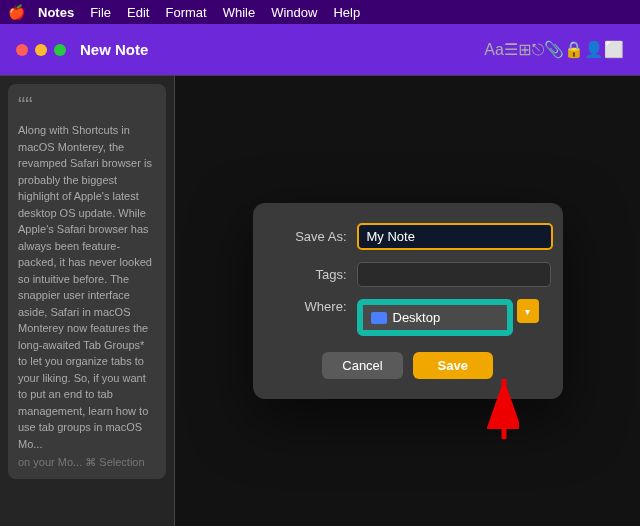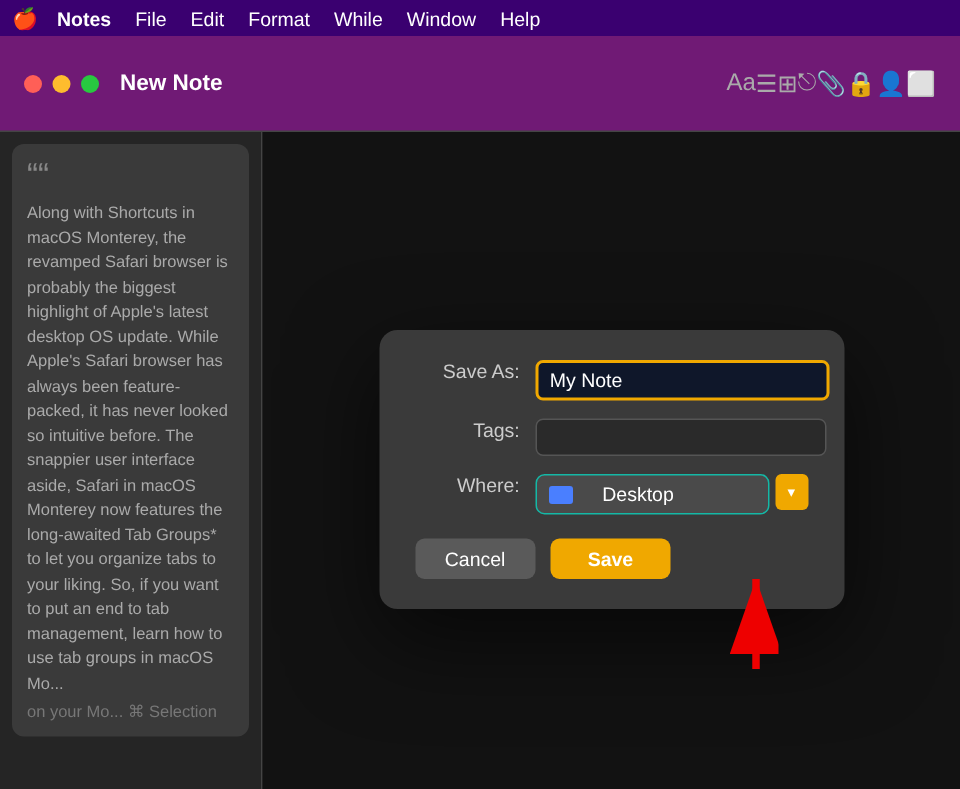--- a/index.html
+++ b/index.html
@@ -39,22 +39,22 @@
       cursor: pointer;
     }
 
     .menu-item.bold {
       font-weight: 600;
     }
 
     
     .title-bar {
       width: 100%;
-      height: 64px;
-      background: #701a75;
+      height: 52px;
+      background: #6d28d9;
       display: flex;
       align-items: center;
       padding: 0 16px;
       border-bottom: 1px solid #444;
     }
 
     .traffic-lights {
       display: flex;
       gap: 7px;
       margin-right: 14px;
@@ -159,21 +159,21 @@
       background: #3a3a3a;
       border-radius: 12px;
       padding: 20px 24px;
       width: 310px;
       box-shadow: 0 20px 60px rgba(0,0,0,0.6);
       position: relative;
     }
 
     .dialog-row {
       display: flex;
-      align-items: flex-start;
+      align-items: center;
       margin-bottom: 12px;
     }
 
     .dialog-label {
       color: #ccc;
       font-size: 13px;
       width: 70px;
       text-align: right;
       margin-right: 10px;
       flex-shrink: 0;
@@ -203,28 +203,28 @@
 
     .where-row {
       display: flex;
       align-items: flex-start;
       margin-bottom: 16px;
     }
 
     .where-select {
       flex: 1;
       background: #4a4a4a;
-      border: 1px solid #14b8a6;
+      border: 6px solid #14b8a6;
       border-radius: 6px;
       padding: 5px 8px;
       color: white;
       font-size: 13px;
       display: flex;
       align-items: center;
-      gap: 20px;
+      gap: 6px;
       cursor: pointer;
     }
 
     .desktop-icon {
       width: 16px;
       height: 12px;
       background: #4a7fff;
       border-radius: 2px;
       display: inline-block;
       flex-shrink: 0;
@@ -239,21 +239,21 @@
       display: flex;
       align-items: center;
       justify-content: center;
       cursor: pointer;
       color: white;
       font-size: 10px;
     }
 
     .dialog-buttons {
       display: flex;
-      justify-content: flex-start;
+      justify-content: center;
       gap: 10px;
       margin-top: 15px;
       position: relative;
     }
 
     .btn-cancel {
       background: #5a5a5a;
       color: white;
       border: none;
       border-radius: 6px;

